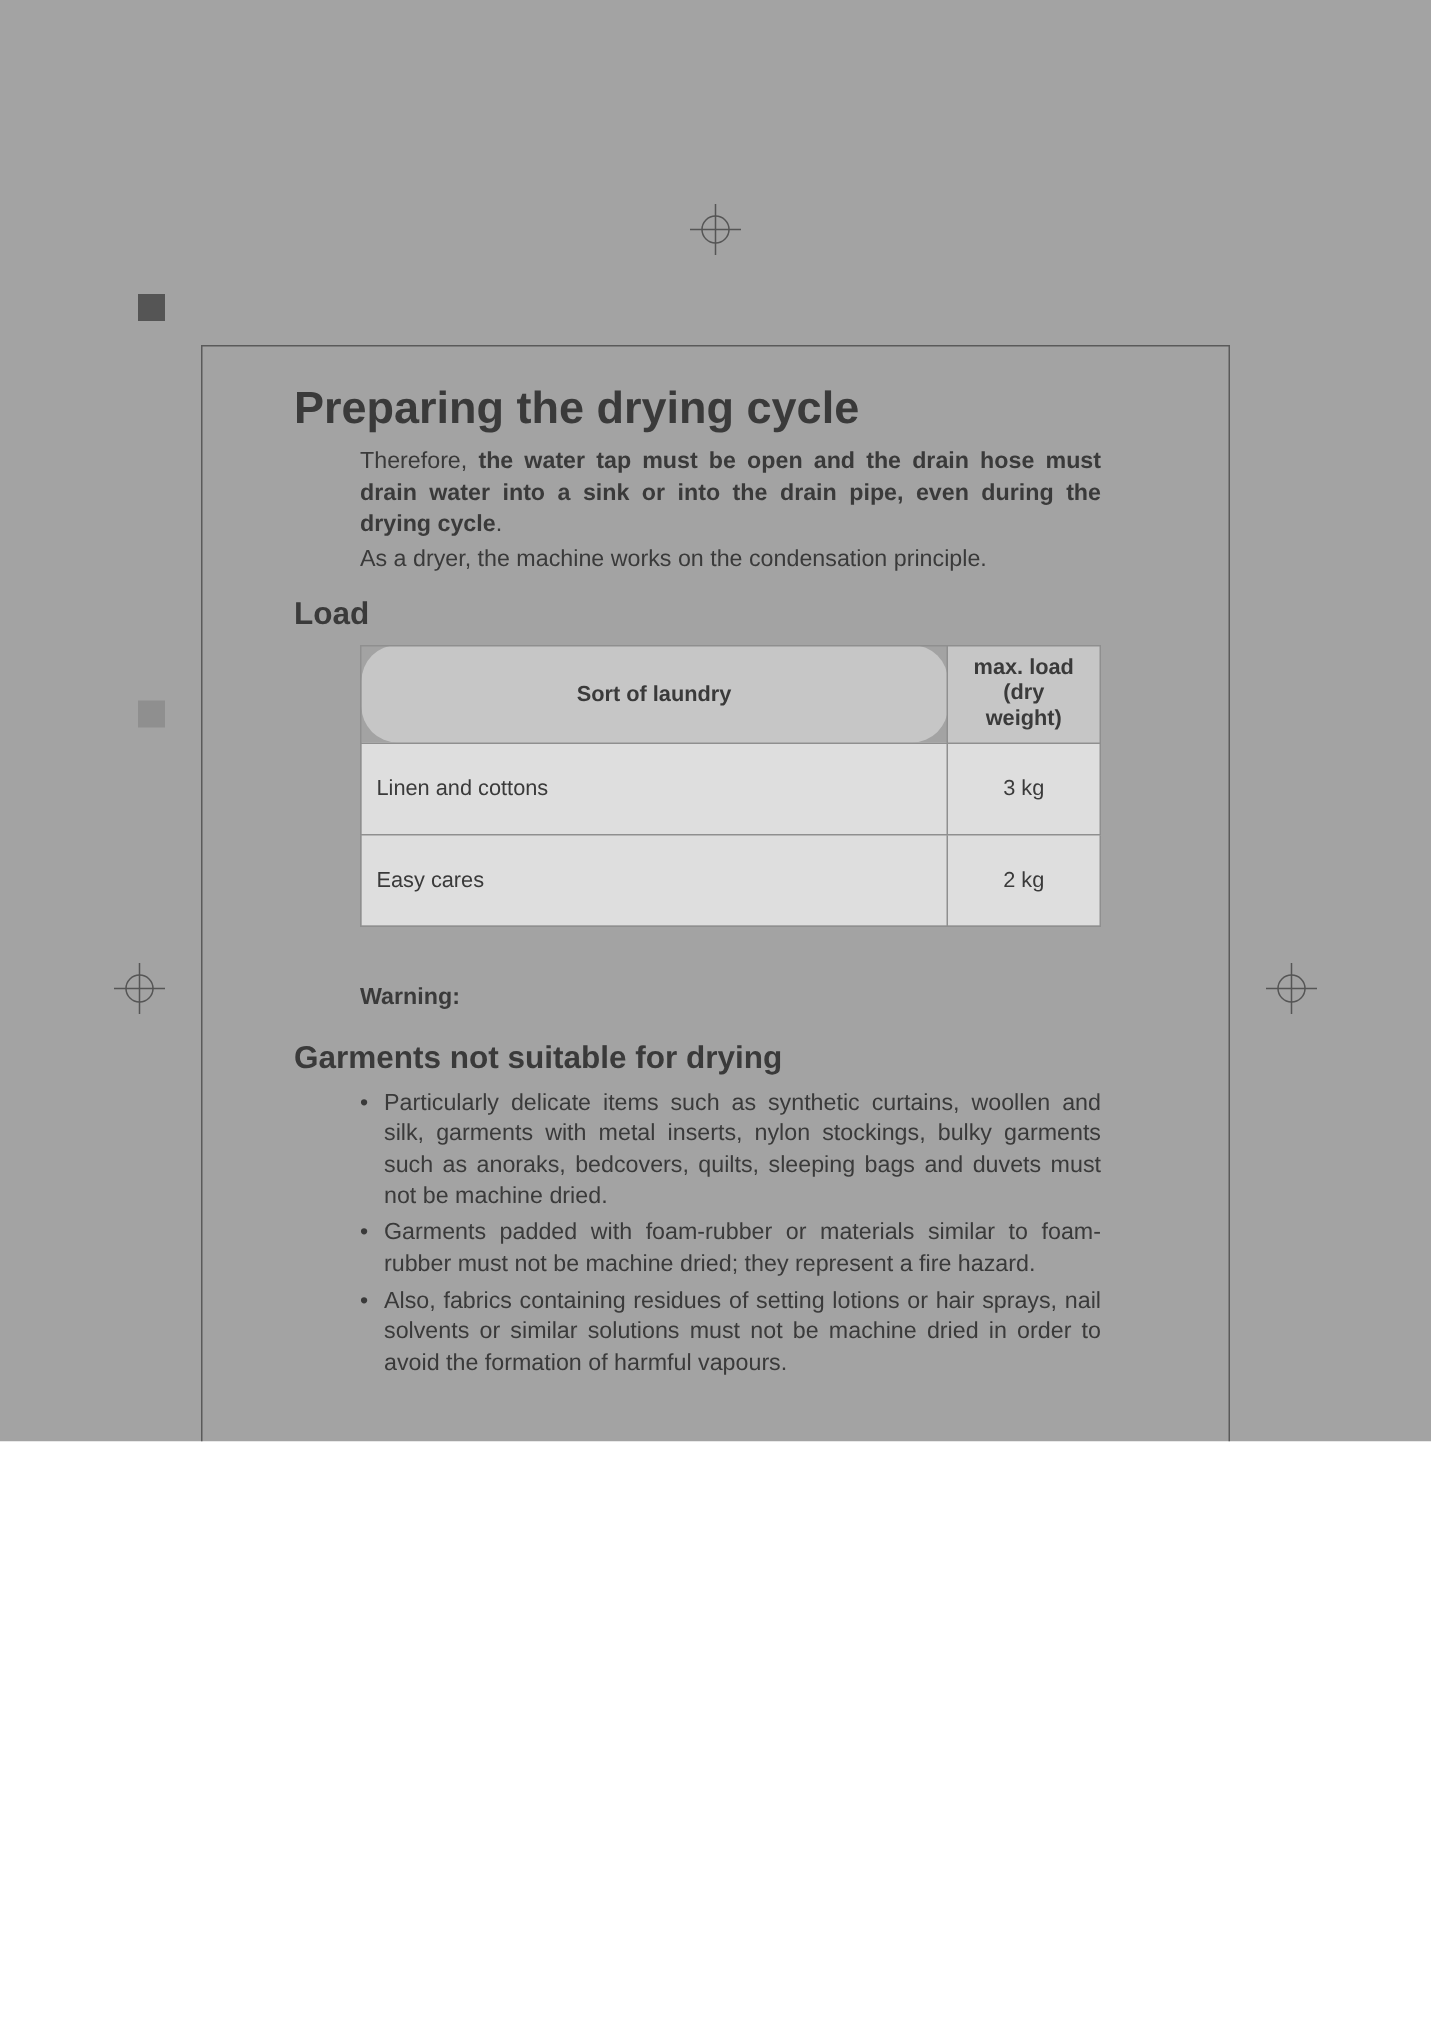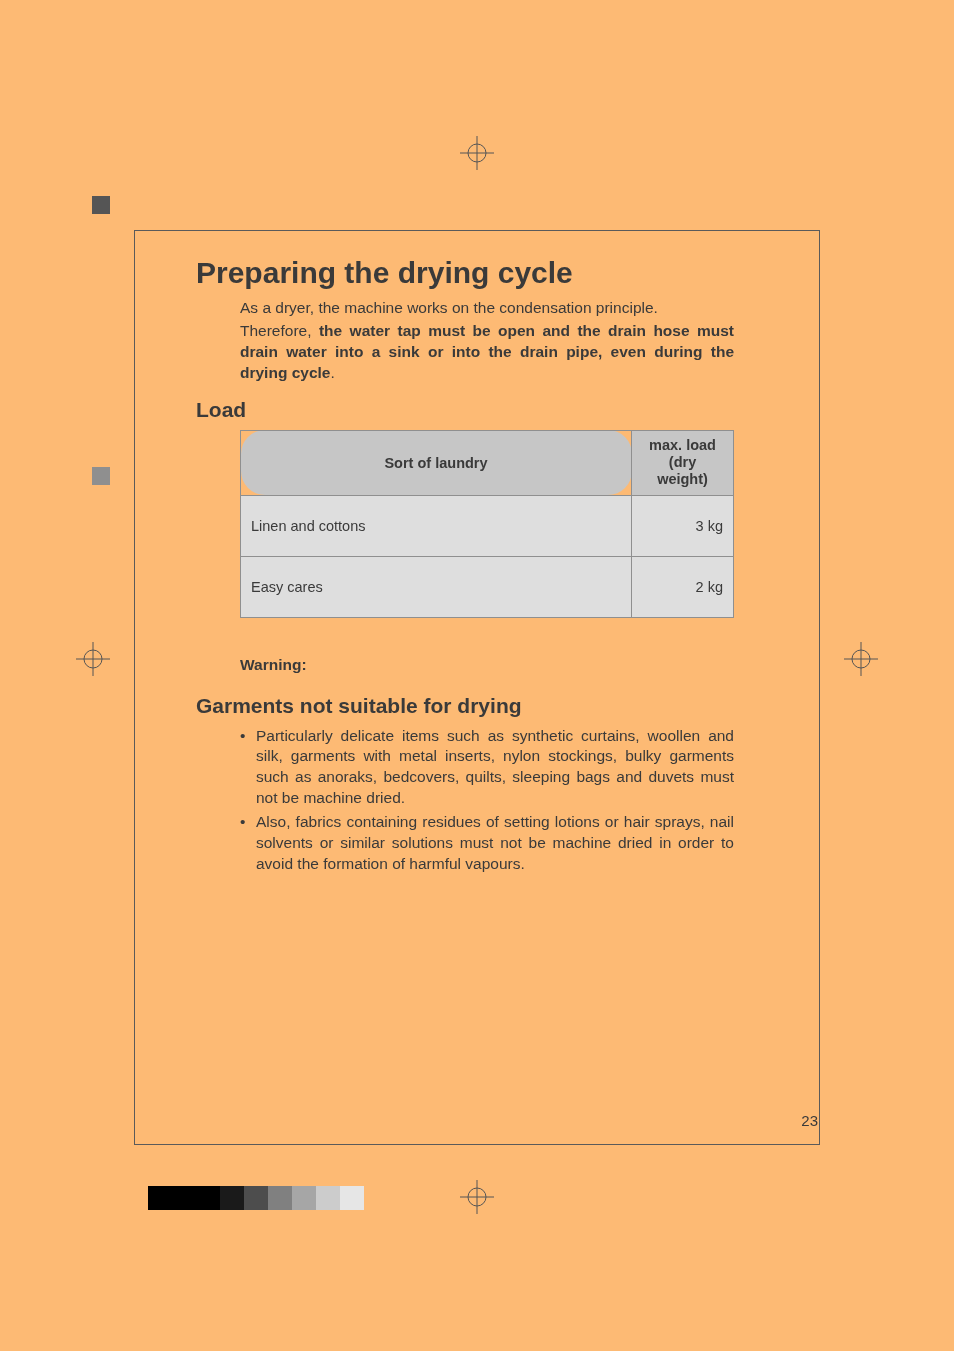--- a/index.html
+++ b/index.html
@@ -3,22 +3,22 @@
 <meta charset="utf-8">
 <style>
   html, body {
     margin: 0;
     padding: 0;
     background: #fff;
   }
   .sheet {
     position: relative;
     width: 954px;
-    height: 1351px;
-    background: #fdba74;
+    height: 961px;
+    background: #a3a3a3;
     font-family: "Frutiger", "Myriad Pro", "Segoe UI", Arial, sans-serif;
     color: #3a3a3a;
     overflow: hidden;
   }
 
   
   .reg-mark {
     position: absolute;
     width: 34px;
     height: 34px;
@@ -105,21 +105,21 @@
     padding: 6px 10px;
     border: 1px solid #8f8f8f;
   }
   table.load th.col1 { text-align: center; width: 370px; border-radius: 24px; }
   table.load th.col2 { text-align: center; line-height: 1.2; }
   table.load td {
     background: #dedede;
     padding: 22px 10px;
     border: 1px solid #8f8f8f;
   }
-  table.load td.c2 { text-align: right; }
+  table.load td.c2 { text-align: center; }
 
   .warn-block { margin-top: 38px; }
   .warn-title { font-weight: 700; font-size: 15.5px; margin-bottom: 10px; }
 
   ul.bullets {
     list-style: none;
     padding: 0;
     margin: 6px 0 0 0;
   }
   ul.bullets li {
@@ -192,24 +192,24 @@
   <div class="bar dark bar-top-tab"></div>
   <div class="bar bar-left-tab"></div>
 
   <div class="trim"></div>
 
   <div class="content">
 
     <h1 class="h1">Preparing the drying cycle</h1>
 
     <div class="body-block">
-      <p class="p">As a dryer, the machine works on the condensation principle.</p>
       <p class="p justify">
         <span>Therefore, </span><span class="bold">the water tap must be open and the drain hose must drain water into a sink or into the drain pipe, even during the drying cycle</span><span>.</span>
       </p>
+      <p class="p">As a dryer, the machine works on the condensation principle.</p>
     </div>
 
     <h2 class="h2 tight">Load</h2>
 
     <div class="body-block">
       <table class="load">
         <thead>
           <tr>
             <th class="col1">Sort of laundry</th>
             <th class="col2">
@@ -233,20 +233,21 @@
       <div class="warn-block">
         <div class="warn-title">Warning:</div>
       </div>
     </div>
 
     <h2 class="h2">Garments not suitable for drying</h2>
 
     <div class="body-block">
       <ul class="bullets">
         <li>Particularly delicate items such as synthetic curtains, woollen and silk, garments with metal inserts, nylon stockings, bulky garments such as anoraks, bedcovers, quilts, sleeping bags and duvets must not be machine dried.</li>
+        <li>Garments padded with foam-rubber or materials similar to foam-rubber must not be machine dried; they represent a fire hazard.</li>
         <li>Also, fabrics containing residues of setting lotions or hair sprays, nail solvents or similar solutions must not be machine dried in order to avoid the formation of harmful vapours.</li>
       </ul>
     </div>
 
   </div>
 
   <div class="page-no">23</div>
 
   <div class="strip">
     <span style="background:#000000"></span>

